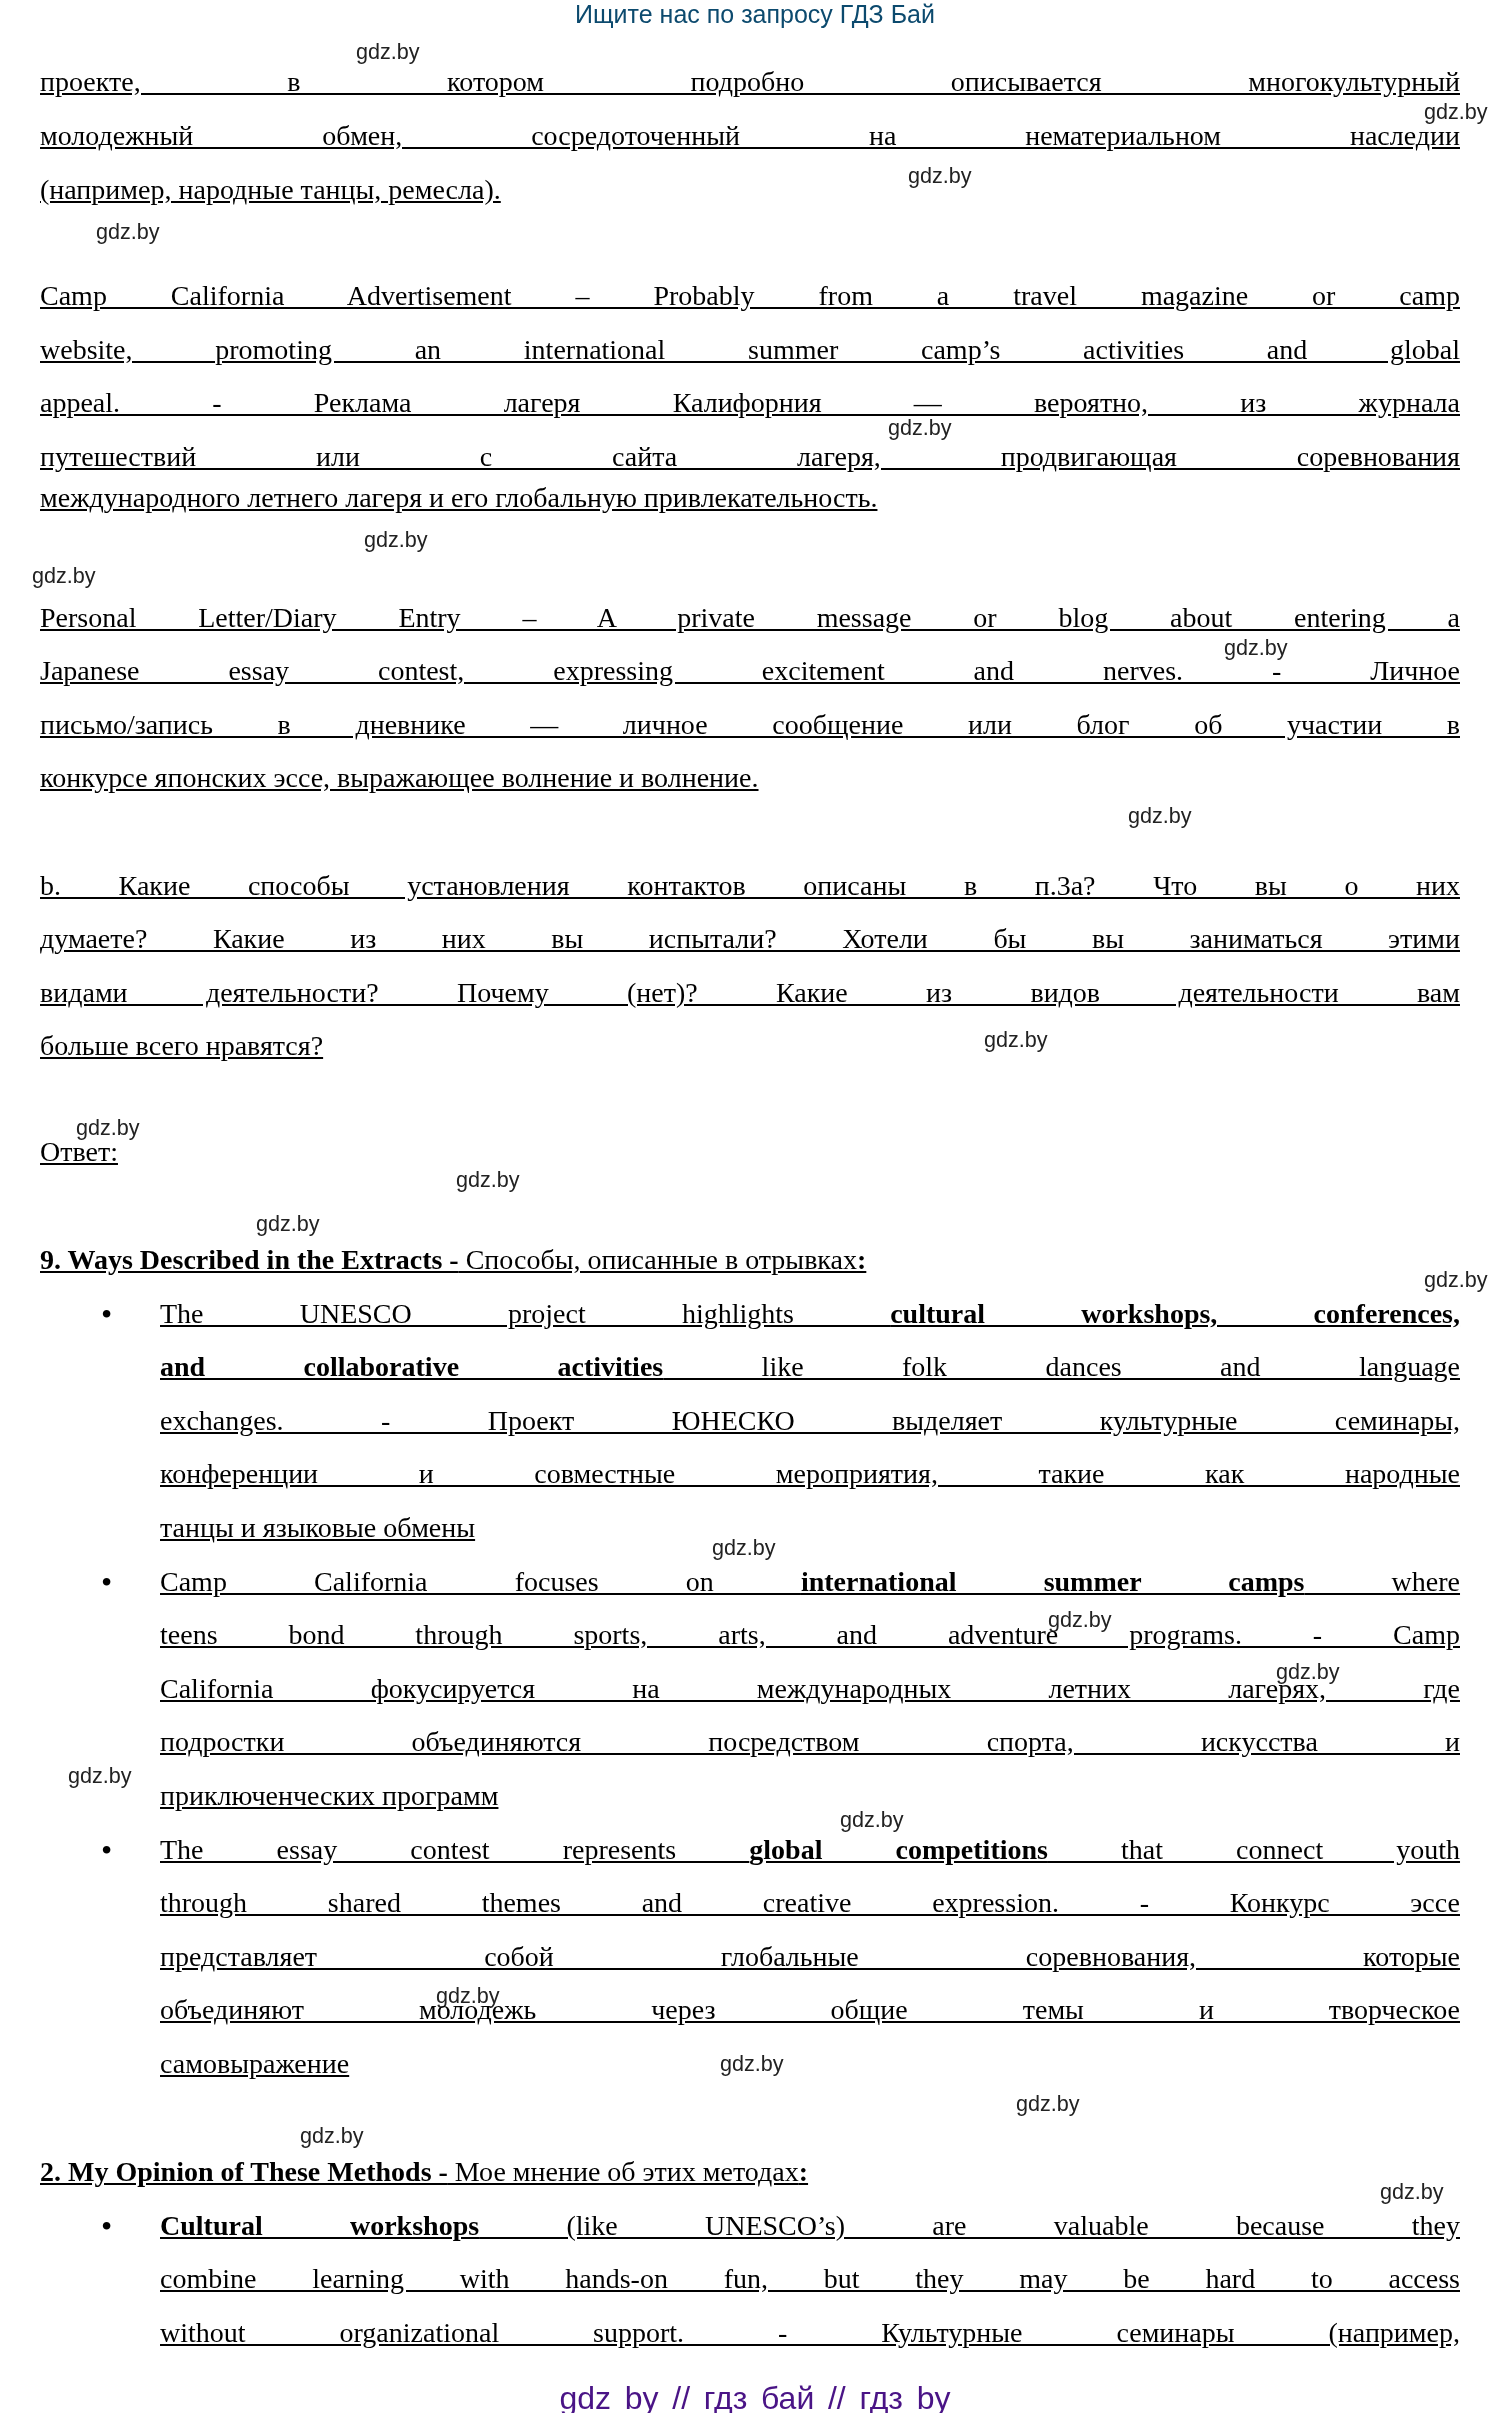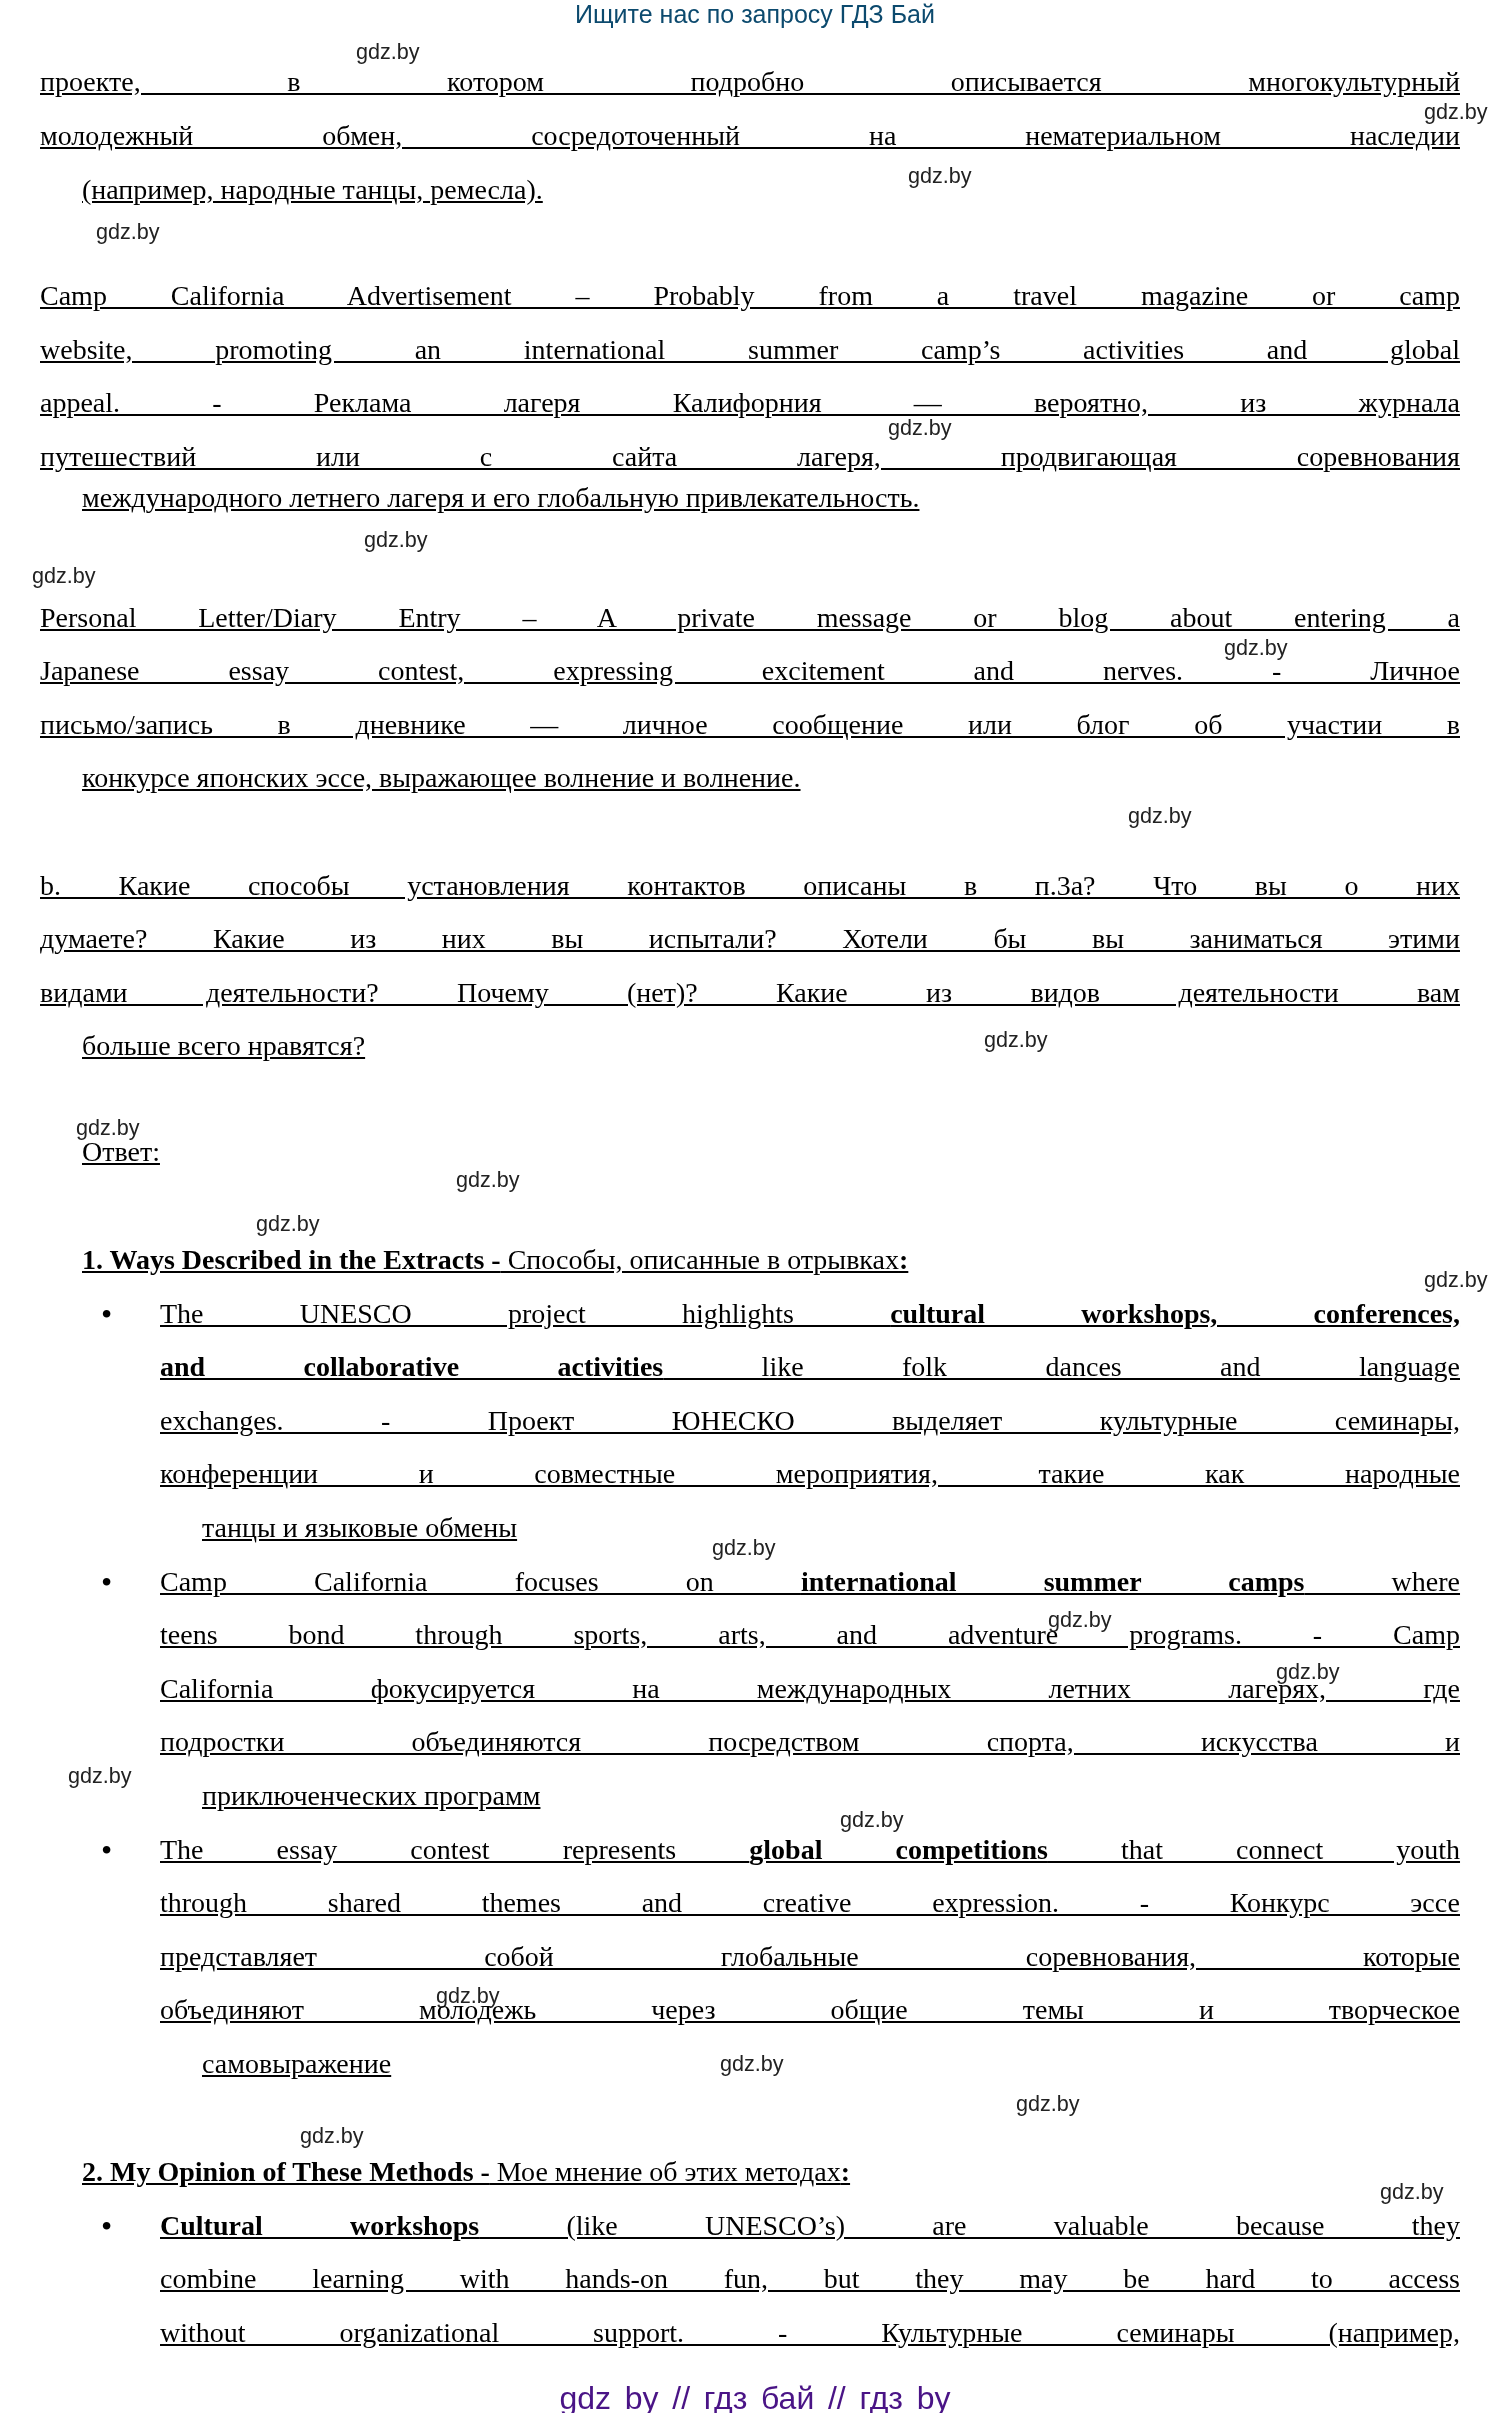--- a/index.html
+++ b/index.html
@@ -6,21 +6,21 @@
   body { width: 1510px; height: 2413px; position: relative; overflow: hidden;
          font-family: "Liberation Serif", "DejaVu Serif", serif; color: #000; }
   .topbar { position: absolute; top: 0; left: 0; width: 1510px; text-align: center;
             font-family: "Liberation Sans", "DejaVu Sans", sans-serif; font-size: 25px;
             line-height: 29px; color: #0c4a6e; }
   .footer { position: absolute; top: 2380px; left: 0; width: 1510px; text-align: center;
             font-family: "Liberation Sans", "DejaVu Sans", sans-serif; font-size: 32px;
             color: #4a1486; word-spacing: 4.8px; }
   .line { position: absolute; left: 40px; width: 1420px; font-size: 28px; line-height: 48px;
           white-space: nowrap; text-align: justify; text-align-last: justify; text-decoration: underline; }
-  .line.last { text-align-last: left; margin-left: 42px; }
+  .line.last { text-align-last: left; }
   .line.ind { left: 160px; width: 1300px; }
   .bullet { position: absolute; left: 101px; font-size: 32px; line-height: 48px; }
   .wm { position: absolute; font-family: "Liberation Sans", "DejaVu Sans", sans-serif;
         font-size: 21.6px; color: #222; line-height: 24px; }
   b { font-weight: bold; }
 </style>
 </head>
 <body>
 
 <div class="topbar">Ищите нас по запросу ГДЗ Бай</div>
@@ -73,21 +73,21 @@
 
 <div>
   <div class="line" style="top:862px">b. Какие способы установления контактов описаны в п.3а? Что вы о них</div>
   <div class="line" style="top:915px">думаете? Какие из них вы испытали? Хотели бы вы заниматься этими</div>
   <div class="line" style="top:969px">видами деятельности? Почему (нет)? Какие из видов деятельности вам</div>
   <div class="line last" style="top:1022px">больше всего нравятся?</div>
 </div>
 
 <div class="line last" style="top:1128px">Ответ:</div>
 
-<div class="line last" style="top:1236px"><b>1. Ways Described in the Extracts -</b><span> Способы, описанные в отрывках</span><b>:</b></div>
+<div class="line last" style="top:1236px"><b>9. Ways Described in the Extracts -</b><span> Способы, описанные в отрывках</span><b>:</b></div>
 
 <div>
   <span class="bullet" style="top:1290px">•</span>
   <div class="line ind" style="top:1290px"><span>The UNESCO project highlights </span><b>cultural workshops, conferences,</b></div>
   <div class="line ind" style="top:1343px"><b>and collaborative activities</b><span> like folk dances and language</span></div>
   <div class="line ind" style="top:1397px">exchanges. - Проект ЮНЕСКО выделяет культурные семинары,</div>
   <div class="line ind" style="top:1450px">конференции и совместные мероприятия, такие как народные</div>
   <div class="line ind last" style="top:1504px">танцы и языковые обмены</div>
 </div>
 

